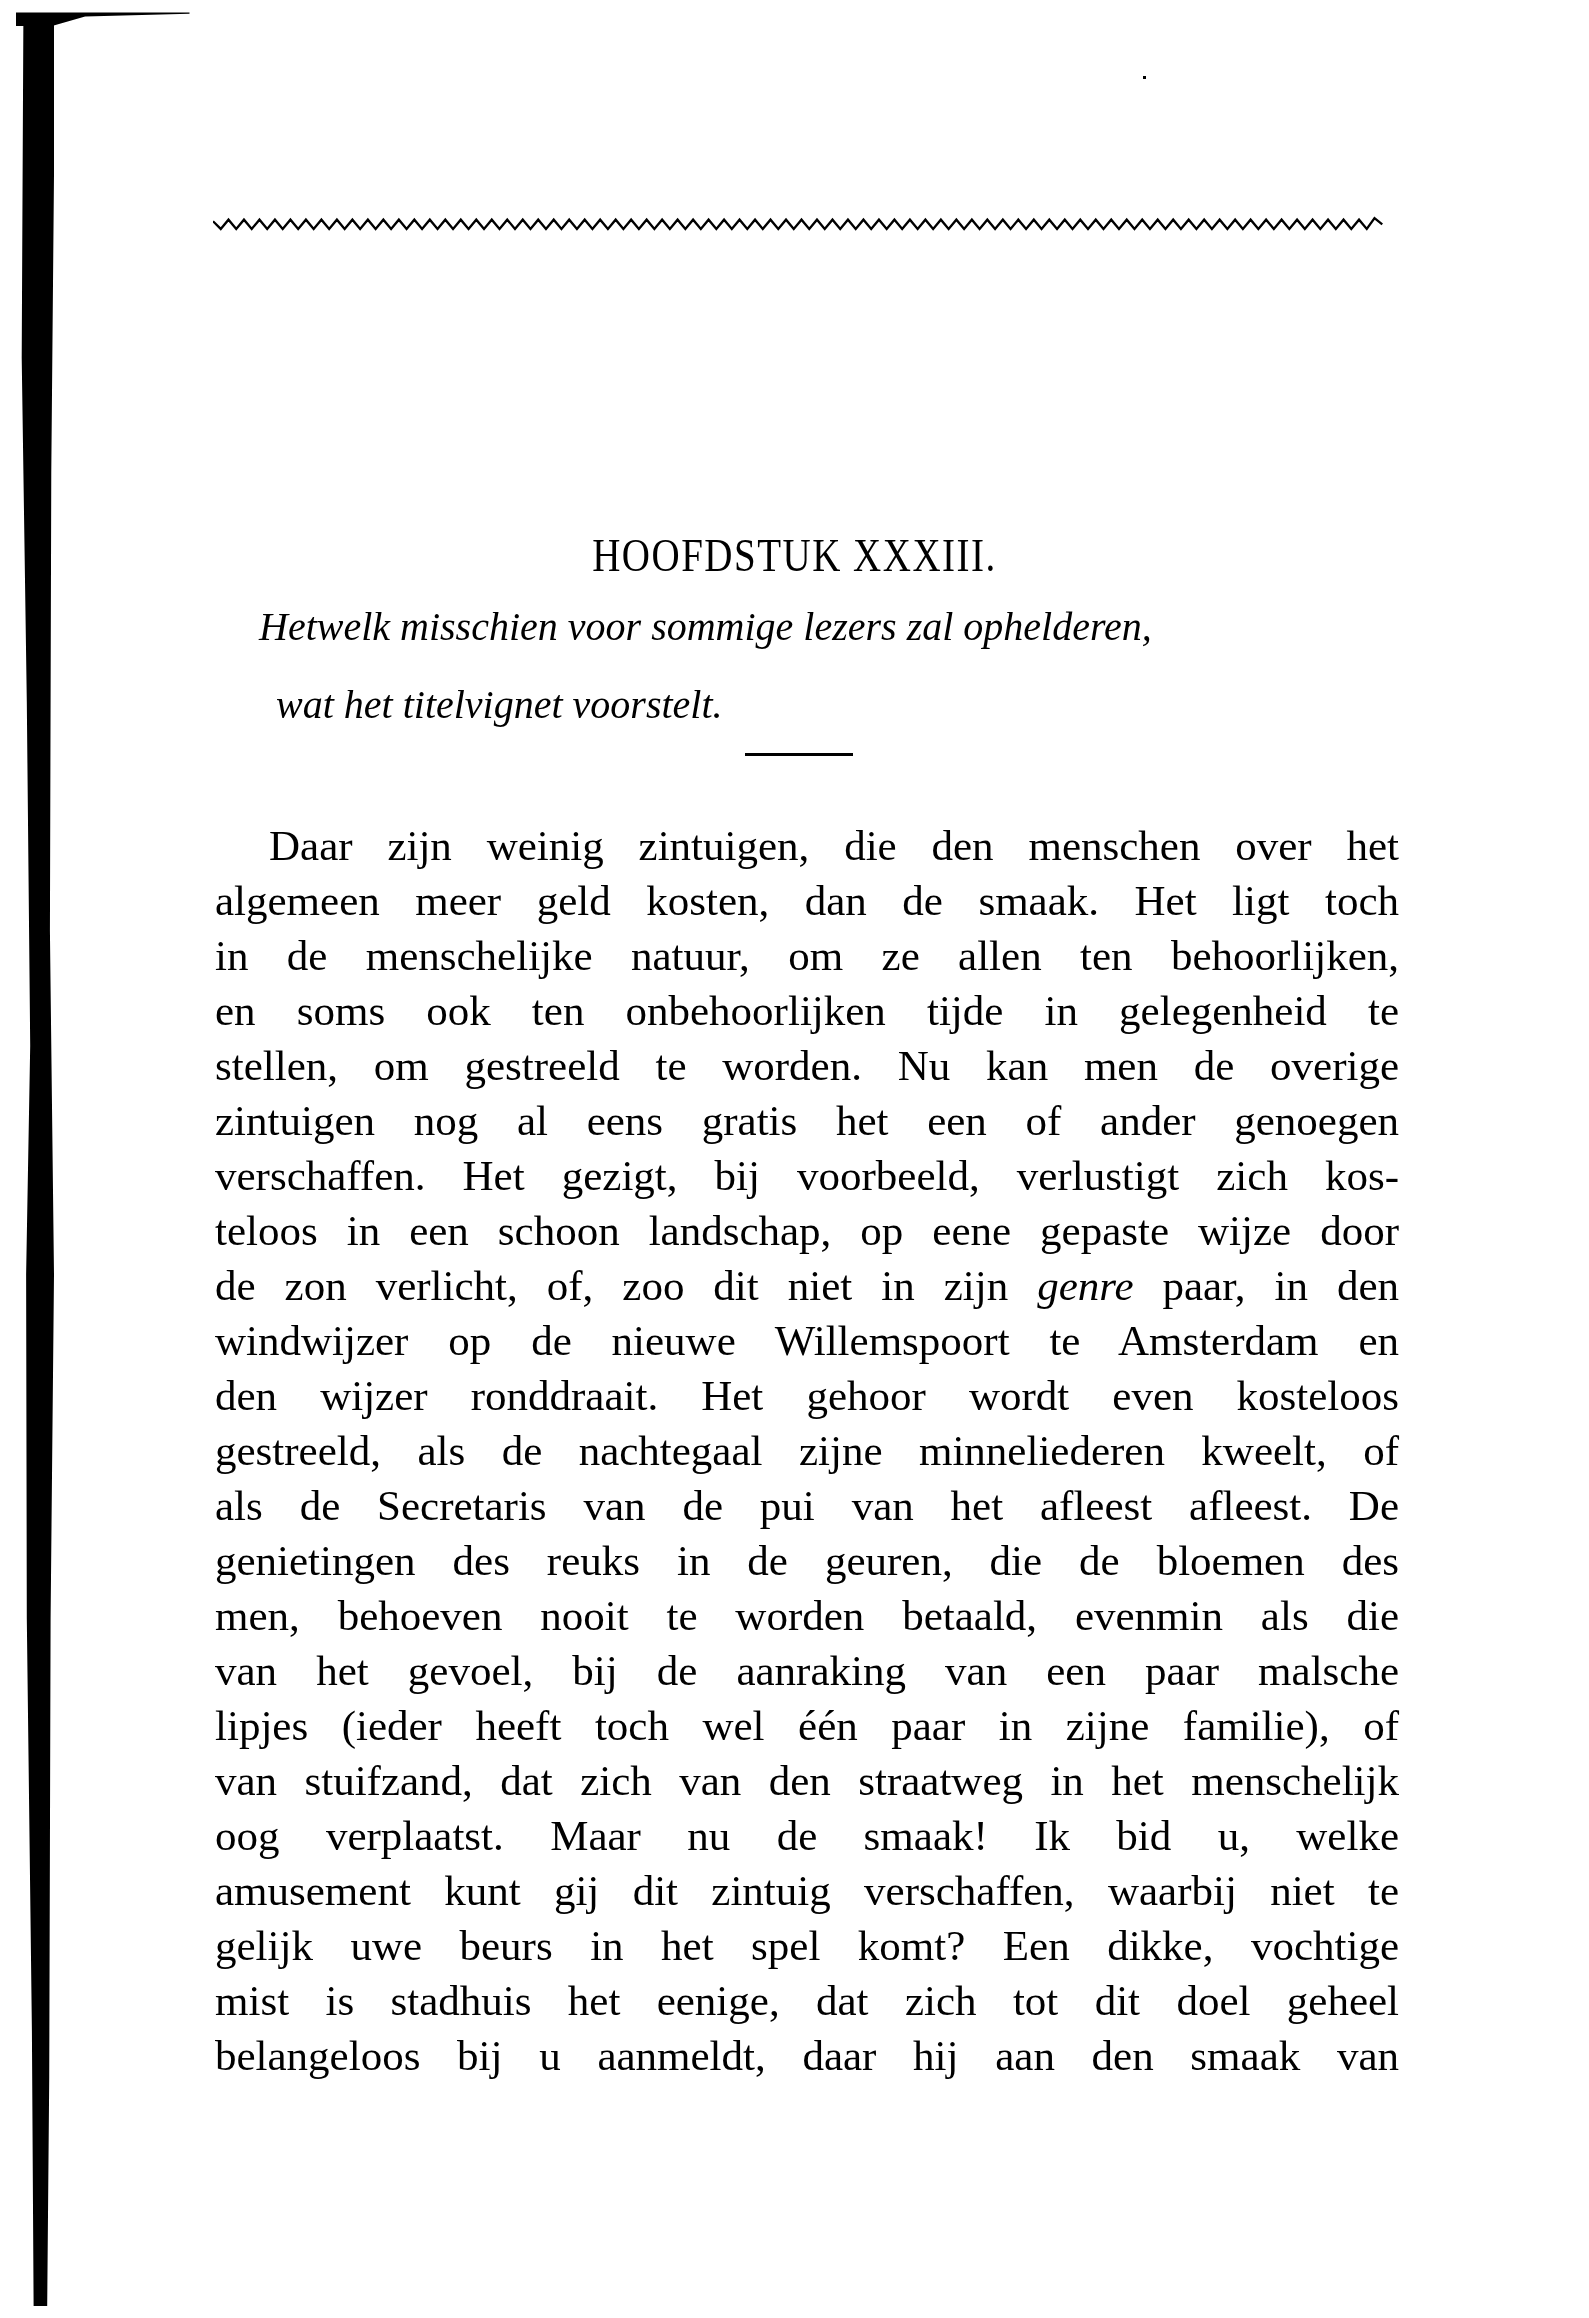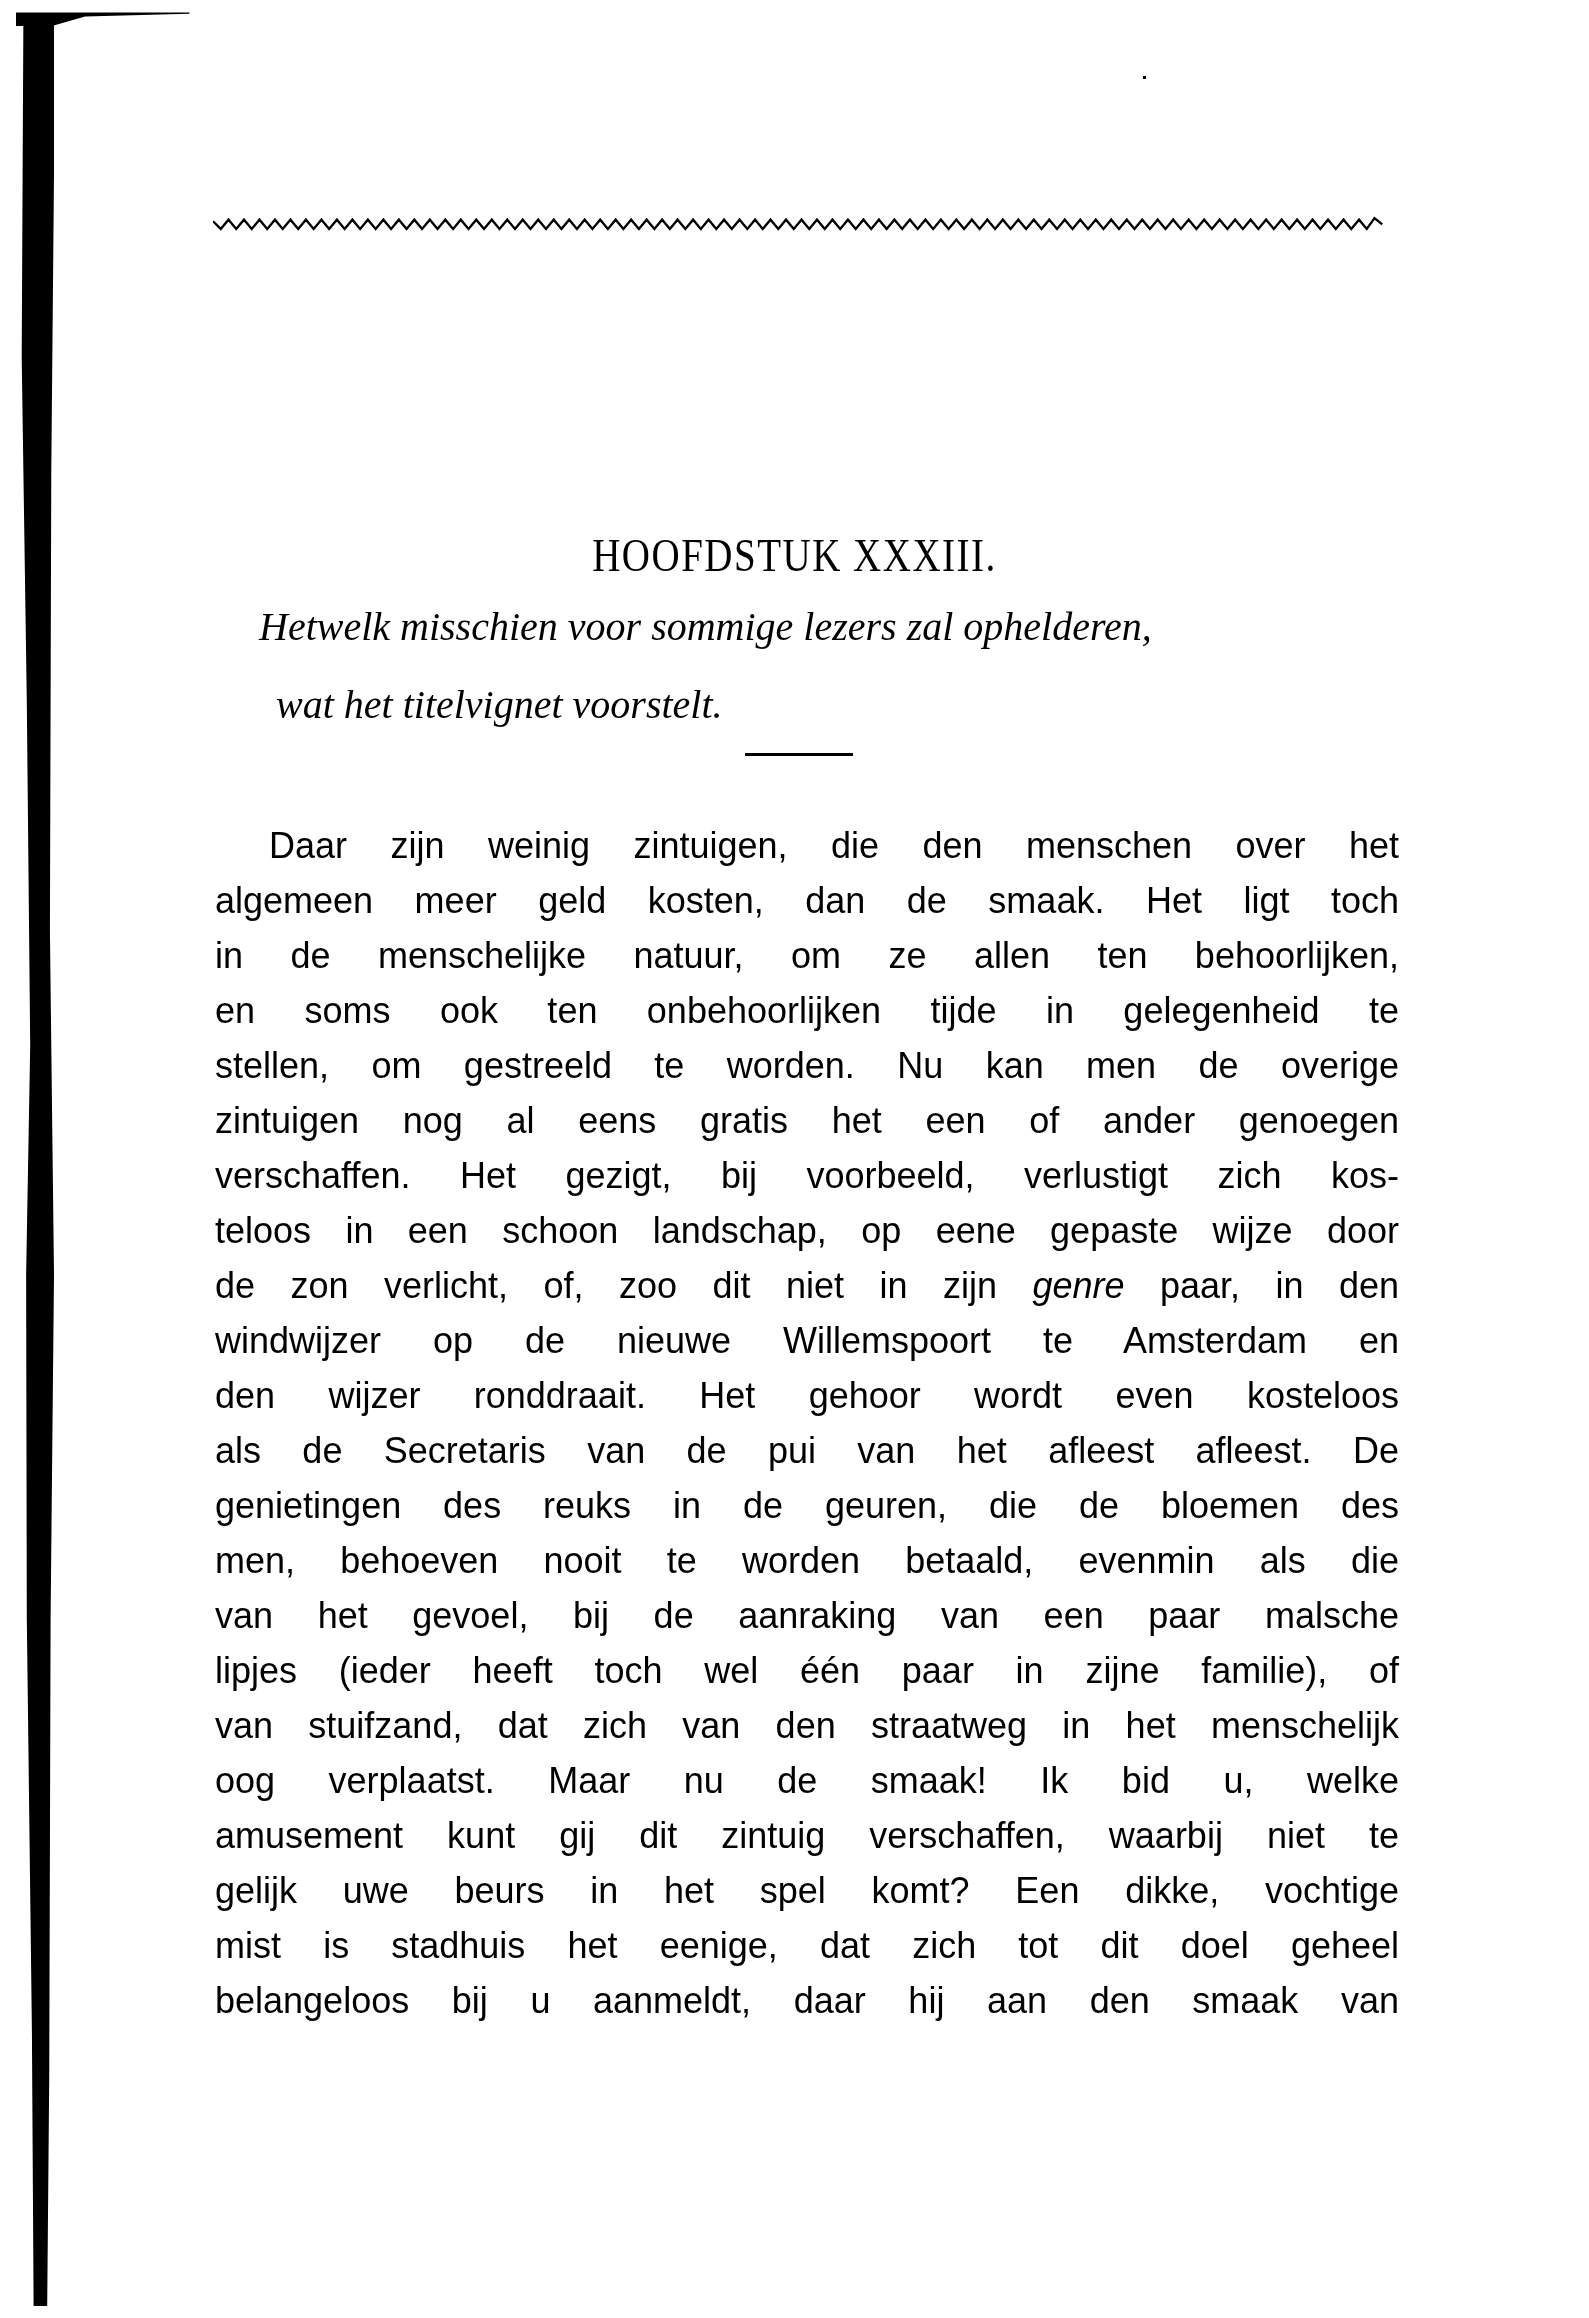--- a/index.html
+++ b/index.html
@@ -95,22 +95,22 @@
       width: 108px;
       height: 3.1px;
       background: #000;
     }
     
     .body-text {
       position: absolute;
       left: 215px;
       top: 818px;
       width: 1184px;
-      font-family: Liberation Sans, sans-serif;
-      font-size: 36px;
+      font-family: Liberation Serif, serif;
+      font-size: 43px;
       line-height: 55px;
     }
     .body-text .line {
       display: block;
       text-align: justify;
       text-align-last: justify;
       white-space: nowrap;
       height: 55px;
       overflow: visible;
     }
@@ -148,20 +148,21 @@
   <span class="line">algemeen meer geld kosten, dan de smaak.  Het ligt toch</span>
   <span class="line">in de menschelijke natuur, om ze allen ten behoorlijken,</span>
   <span class="line">en soms ook ten onbehoorlijken tijde in gelegenheid te</span>
   <span class="line">stellen, om gestreeld te worden.  Nu kan men de overige</span>
   <span class="line">zintuigen nog al eens gratis het een of ander genoegen</span>
   <span class="line">verschaffen.  Het gezigt, bij voorbeeld, verlustigt zich kos-</span>
   <span class="line">teloos in een schoon landschap, op eene gepaste wijze door</span>
   <span class="line"><span>de zon verlicht, of, zoo dit niet in zijn</span> <span class="em">genre</span> <span>paar, in den</span></span>
   <span class="line">windwijzer op de nieuwe Willemspoort te Amsterdam en</span>
   <span class="line">den wijzer ronddraait.  Het gehoor wordt even kosteloos</span>
+  <span class="line">gestreeld, als de nachtegaal zijne minneliederen kweelt, of</span>
   <span class="line">als de Secretaris van de pui van het afleest afleest.  De</span>
   <span class="line">genietingen des reuks in de geuren, die de bloemen des</span>
   <span class="line">men, behoeven nooit te worden betaald, evenmin als die</span>
   <span class="line">van het gevoel, bij de aanraking van een paar malsche</span>
   <span class="line">lipjes (ieder heeft toch wel één paar in zijne familie), of</span>
   <span class="line">van stuifzand, dat zich van den straatweg in het menschelijk</span>
   <span class="line">oog verplaatst.  Maar nu de smaak! Ik bid u, welke</span>
   <span class="line">amusement kunt gij dit zintuig verschaffen, waarbij niet te</span>
   <span class="line">gelijk uwe beurs in het spel komt?  Een dikke, vochtige</span>
   <span class="line">mist is stadhuis het eenige, dat zich tot dit doel geheel</span>

